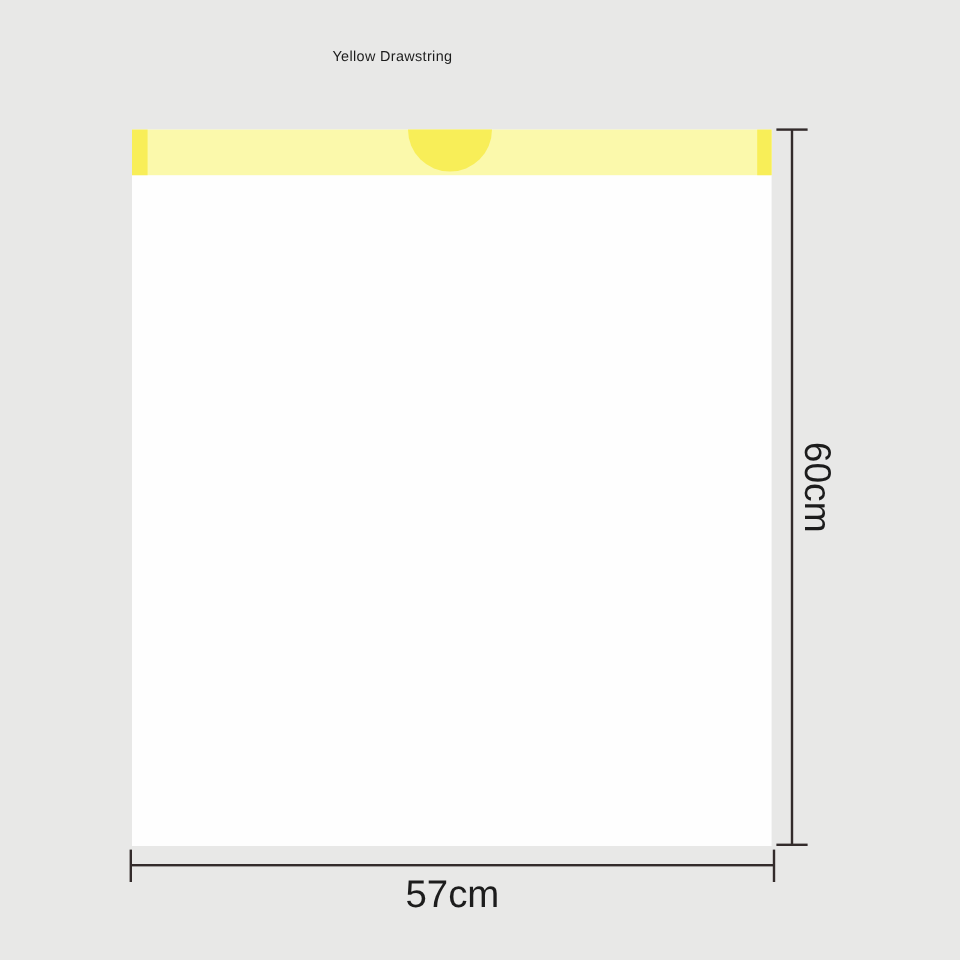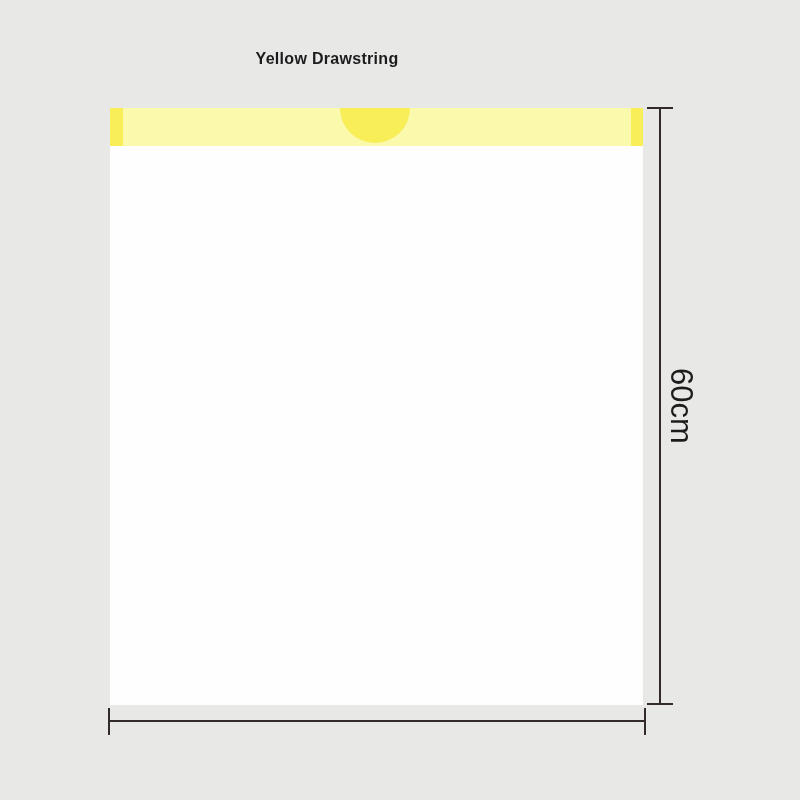--- a/index.html
+++ b/index.html
@@ -17,27 +17,26 @@
     background: var(--background);
     overflow: hidden;
   }
   .stage {
     position: relative;
     width: 800px; height: 800px;
     background: var(--background);
   }
   .annotation-label {
     position: absolute;
-    left: 327px; top: 59px;
+    left: 327px; top: 47px;
     transform: translate(-50%, -50%);
-    font-size: 16px;
+    font-size: 12px;
     letter-spacing: 0.3px;
     color: var(--text);
     white-space: nowrap;
-    font-weight: bold;
   }
   .bag {
     position: absolute;
     left: 110px; top: 108px;
     width: 533px; height: 597px;
     background: var(--bag);
   }
   .band {
     position: absolute;
     left: 0; top: 0;
@@ -134,14 +133,15 @@
   </div>
 
   <div class="dim-v-line"></div>
   <div class="dim-v-cap-top"></div>
   <div class="dim-v-cap-bottom"></div>
   <div class="height-label">60cm</div>
 
   <div class="dim-h-line"></div>
   <div class="dim-h-cap-left"></div>
   <div class="dim-h-cap-right"></div>
+  <div class="width-label">57cm</div>
 
 </div>
 
 </body></html>

